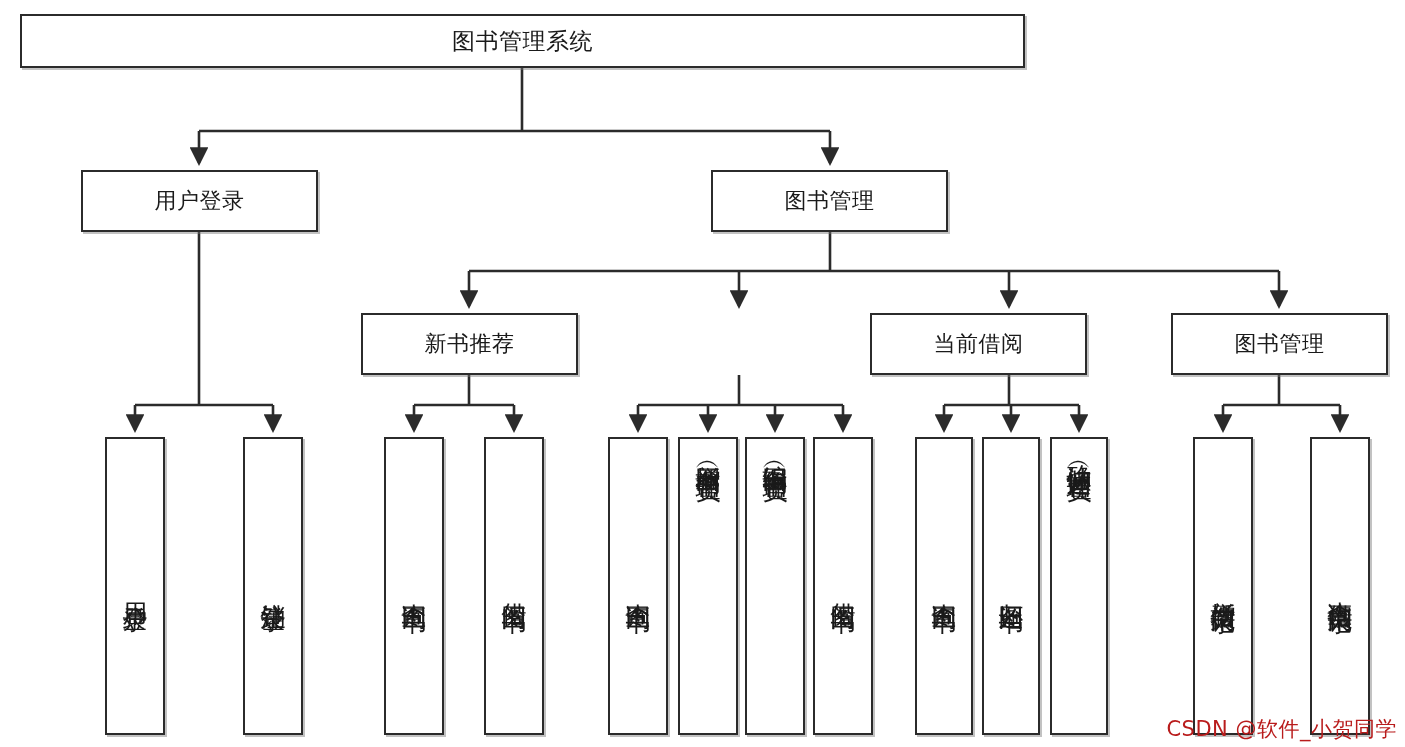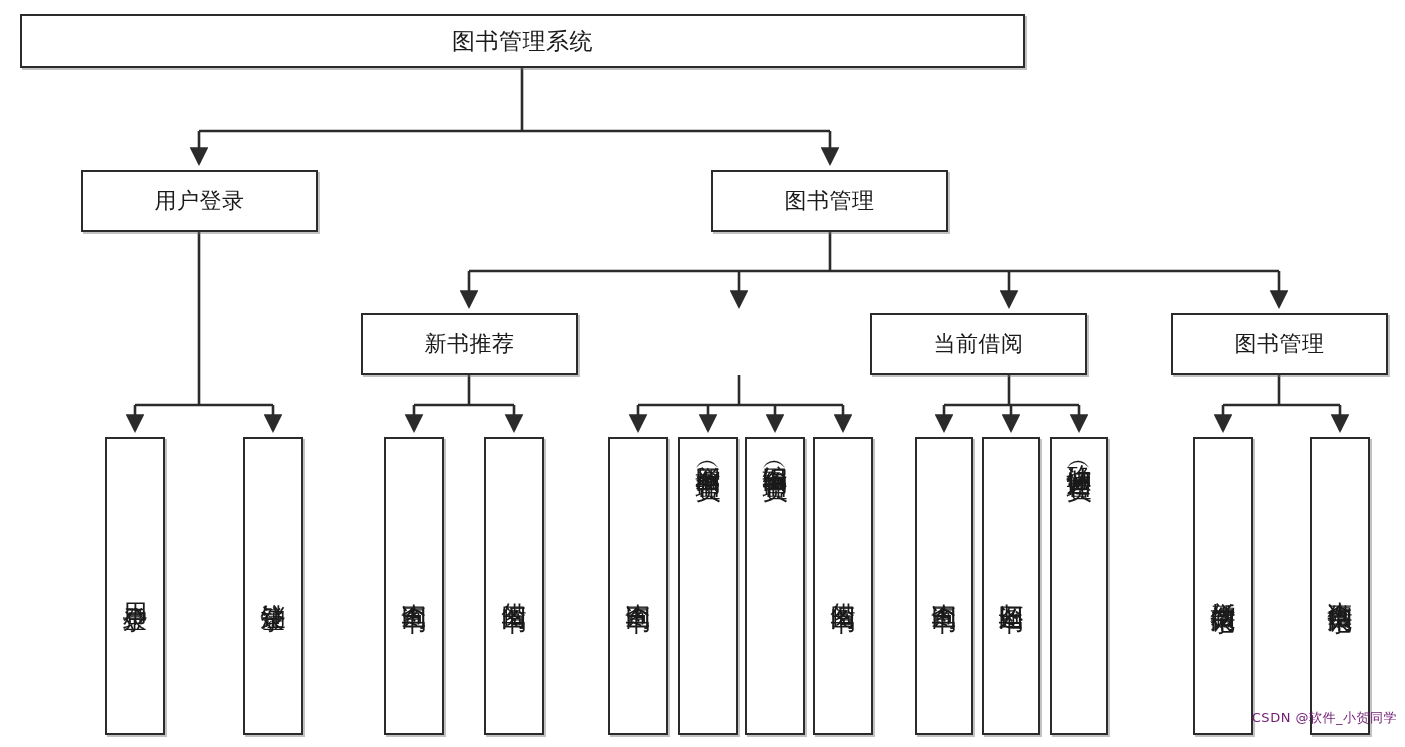--- a/index.html
+++ b/index.html
@@ -63,23 +63,23 @@
     max-height: 285px;
     padding-top: 2px;
   }
   .node.vertical.centered {
     align-items: center;
     padding-top: 0;
   }
   #watermark {
     position: absolute;
     right: 8px;
-    bottom: 20px;
-    font-size: 13px;
-    color: #701a75;
+    bottom: 4px;
+    font-size: 21px;
+    color: #b91c1c;
     z-index: 5;
     white-space: nowrap;
     letter-spacing: 0.5px;
   }
 </style>
 </head>
 <body>
 
 <div id="canvas">
 

